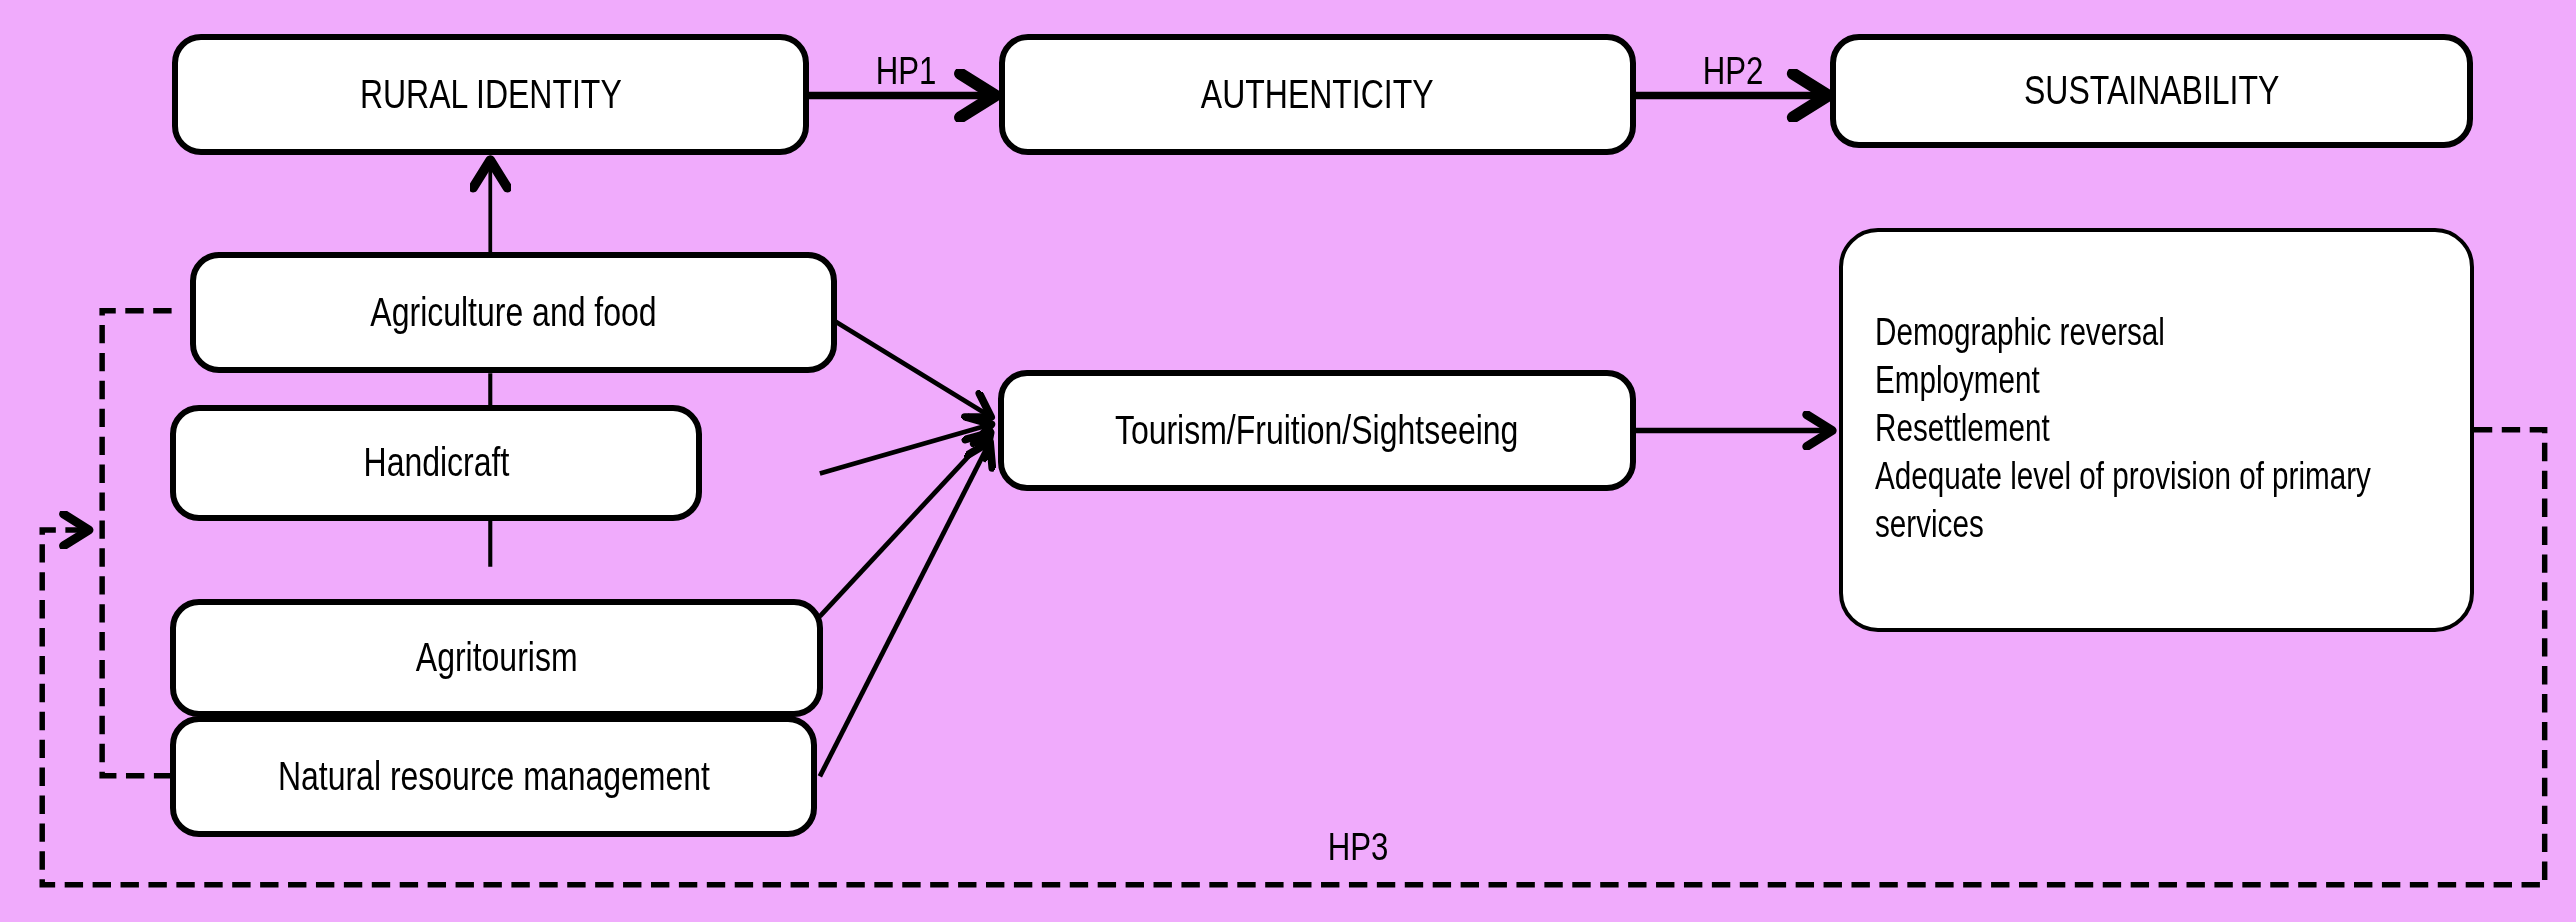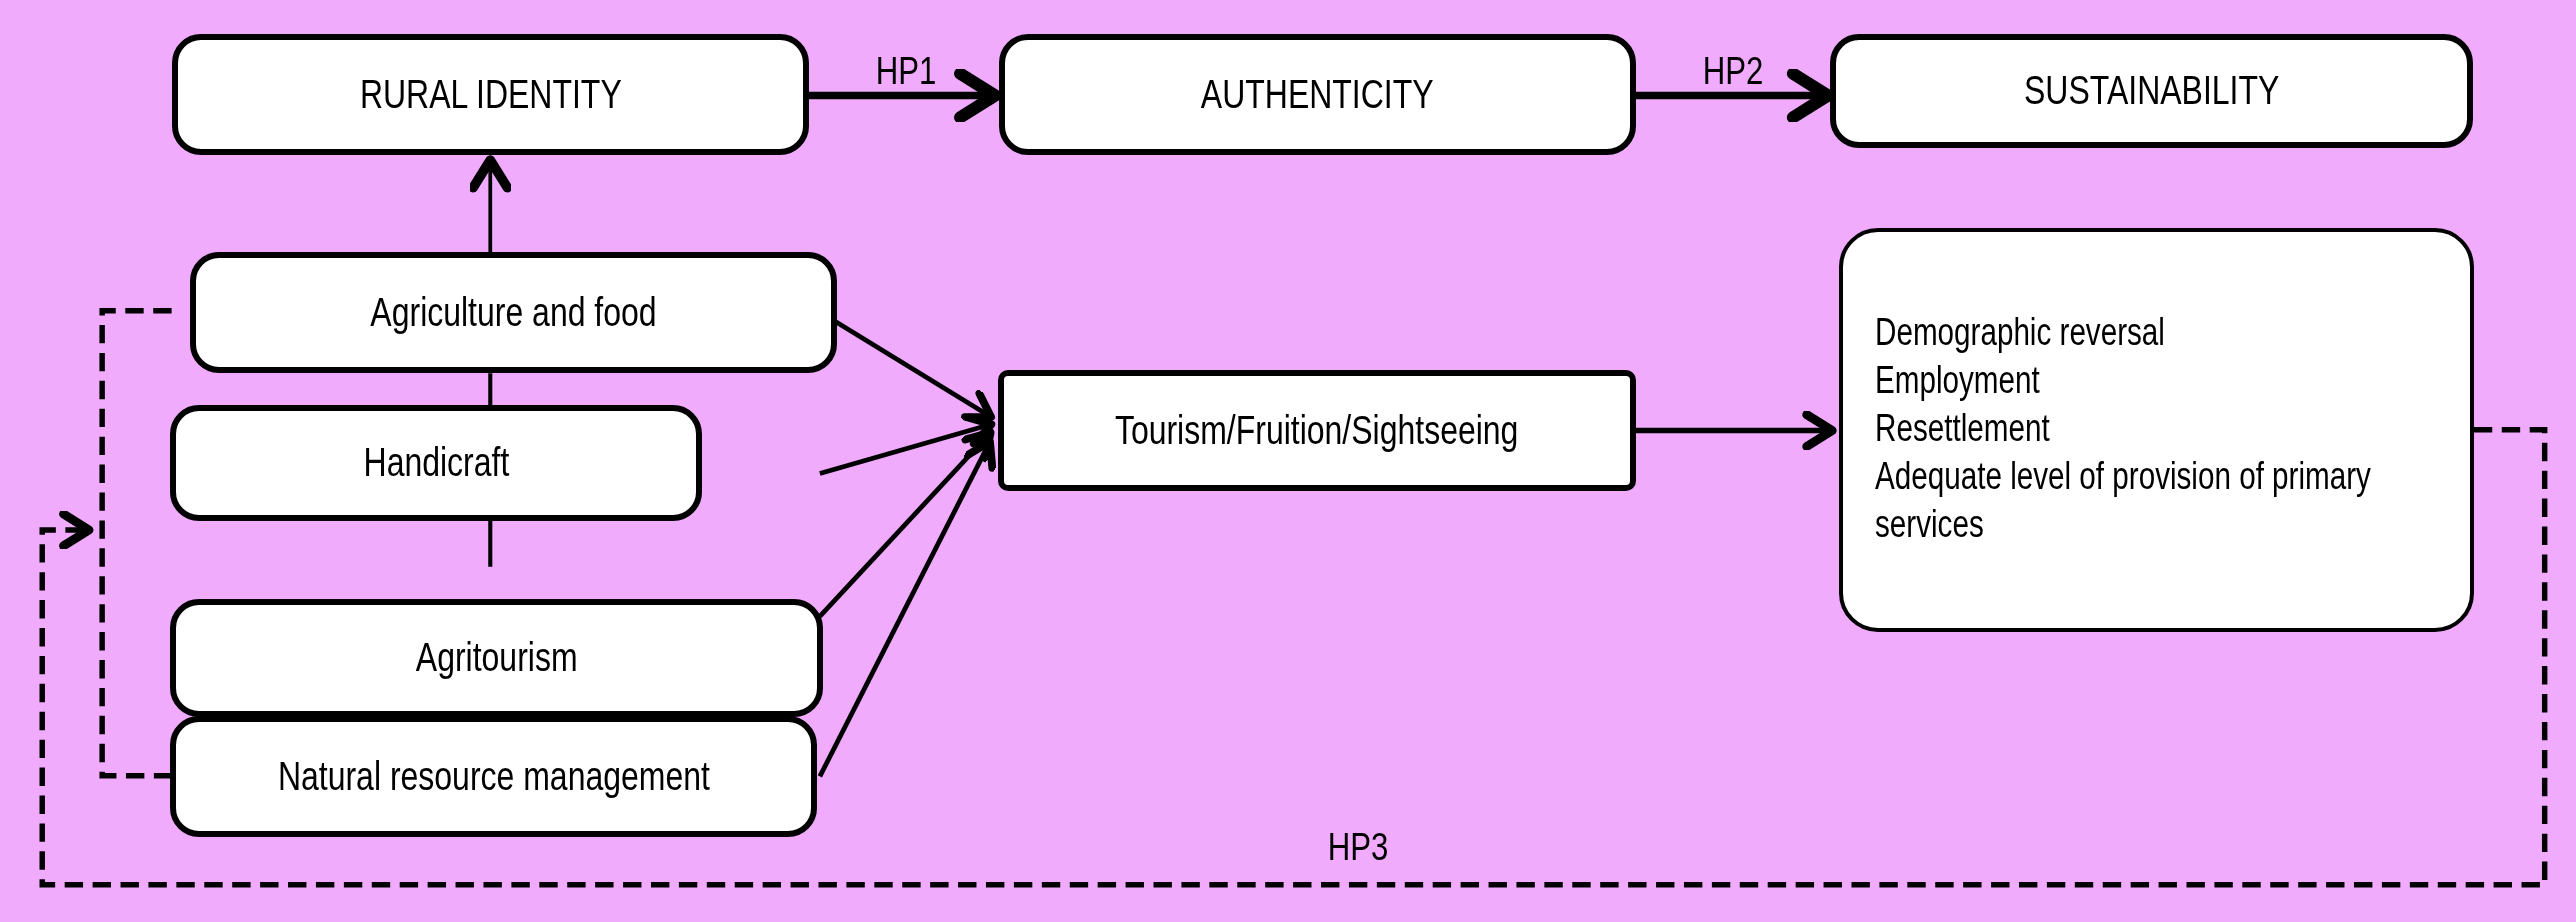--- a/index.html
+++ b/index.html
@@ -113,21 +113,21 @@
   </div>
 
   <div class="node" style="left:170px;top:599px;width:653px;height:118px;">
     <span class="lbl">Agritourism</span>
   </div>
 
   <div class="node" style="left:170px;top:716px;width:647px;height:121px;text-align:center;">
     <span class="lbl">Natural resource management</span>
   </div>
 
-  <div class="node" style="left:998px;top:370px;width:638px;height:121px;border-radius:10px;">
+  <div class="node" style="left:998px;top:370px;width:638px;height:121px;">
     <span class="lbl">Tourism/Fruition/Sightseeing</span>
   </div>
 
   <div class="node outcomes" style="left:1839px;top:228px;width:635px;height:404px;"></div>
   <div class="outcome-text">
     <div class="line">Demographic reversal</div>
     <div class="line">Employment</div>
     <div class="line">Resettlement</div>
     <div class="line">Adequate level of provision of primary services</div>
   </div>

